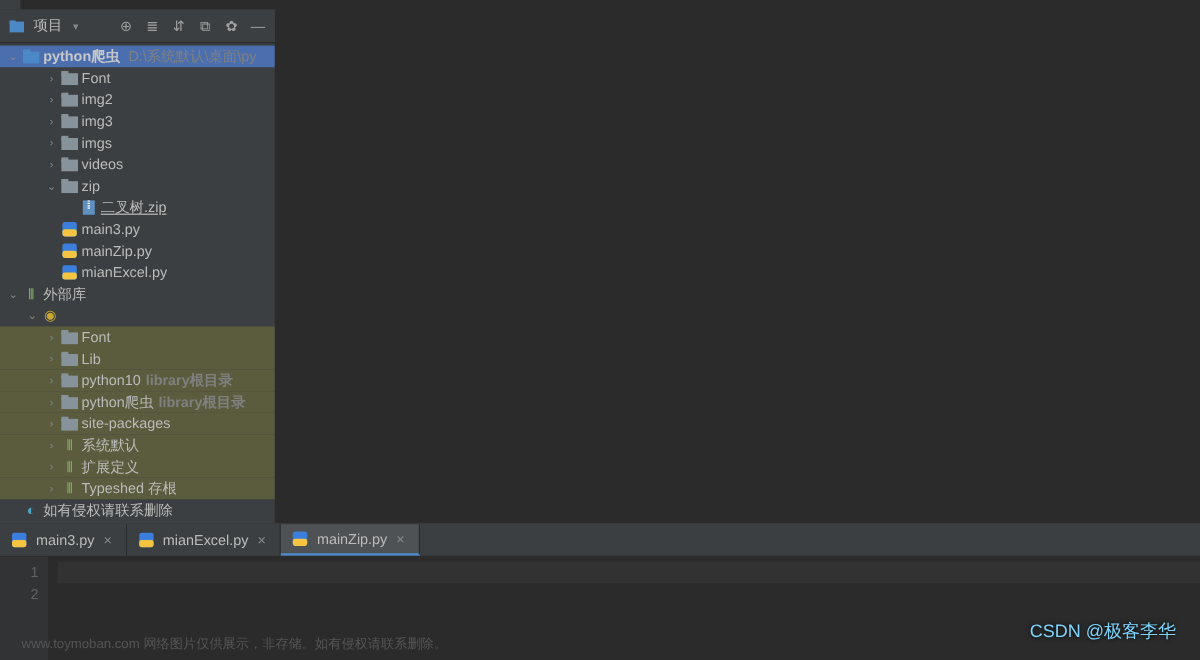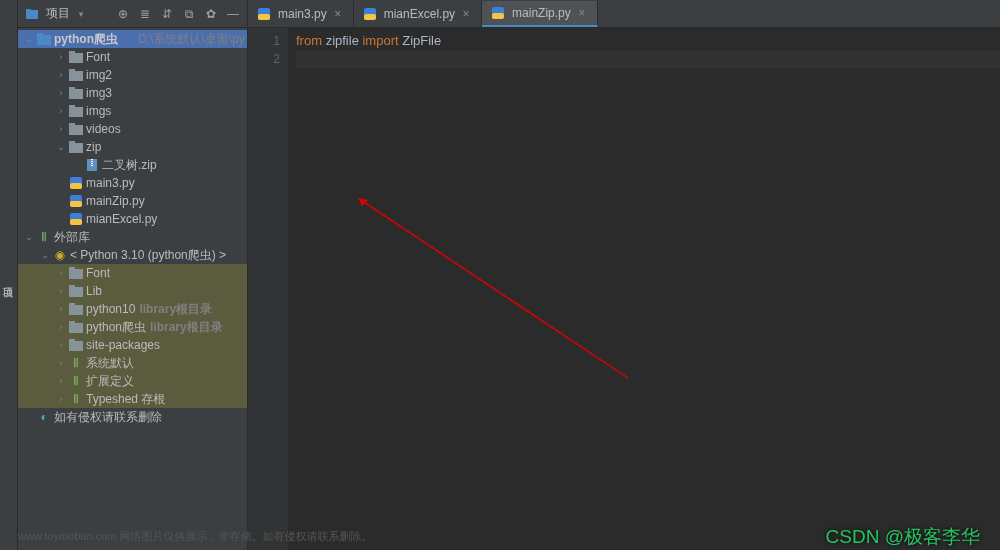--- a/index.html
+++ b/index.html
@@ -1,49 +1,49 @@
 <!DOCTYPE html>
 <html><head>
   <meta charset="utf-8">
   <style>
     * { margin: 0; padding: 0; box-sizing: border-box; font-family: "Microsoft YaHei", sans-serif; }
     body { background: #2b2b2b; color: #bbbbbb; font-size: 12px; width: 1000px; height: 550px; overflow: hidden; position: relative; }
-    .container { display: flex; height: 100%; }
+    .container { display: flex; height: 100%; flex-direction: column; }
     .left-gutter { width: 18px; background: #3c3f41; border-right: 1px solid #2b2b2b; writing-mode: vertical-lr; text-align: center; padding-top: 8px; font-size: 11px; color: #bbbbbb; }
     .sidebar { width: 230px; background: #3c3f41; display: flex; flex-direction: column; border-right: 1px solid #2b2b2b; }
     .toolbar { height: 28px; background: #3c3f41; display: flex; align-items: center; padding: 0 6px; border-bottom: 1px solid #2b2b2b; gap: 8px; }
     .toolbar-title { display: flex; align-items: center; gap: 4px; font-size: 12px; color: #bbbbbb; }
     .toolbar-icons { display: flex; gap: 6px; margin-left: auto; }
     .toolbar-icon { width: 16px; height: 16px; display: flex; align-items: center; justify-content: center; color: #a0a0a0; cursor: pointer; }
     .tree { flex: 1; overflow-y: auto; padding: 2px 0; }
     .tree-row { display: flex; align-items: center; height: 18px; font-size: 12px; color: #bbbbbb; cursor: pointer; white-space: nowrap; }
     .tree-row.selected { background: #4b6eaf; color: #fff; }
     .tree-row.highlighted { background: #5b5b3e; }
     .chevron { width: 14px; display: inline-flex; justify-content: center; font-size: 9px; color: #888; }
     .icon { width: 16px; display: inline-flex; justify-content: center; margin-right: 2px; }
     .folder { color: #87939a; }
     .lib-icon { color: #88bb66; }
     .scratch-icon { color: #4fa7c2; }
     .pyenv-icon { color: #c8a831; }
     .root-name { font-weight: bold; color: #c8c8c8; }
-    .root-path { color: #808080; margin-left: 20px; }
+    .root-path { color: #808080; margin-left: 7px; }
     .muted-suffix { color: #808080; margin-left: 4px; font-weight: bold; }
     .editor-area { flex: 1; display: flex; flex-direction: column; background: #2b2b2b; }
     .tab-bar { height: 28px; background: #3c3f41; display: flex; align-items: flex-end; border-bottom: 1px solid #2b2b2b; }
     .tab { height: 26px; padding: 0 8px; display: flex; align-items: center; gap: 4px; font-size: 12px; color: #bbbbbb; background: #3c3f41; border-right: 1px solid #2b2b2b; cursor: pointer; }
     .tab.active { background: #4e5254; border-bottom: 2px solid #4a88c7; }
     .tab-close { width: 14px; color: #888; text-align: center; }
     .editor-body { flex: 1; display: flex; background: #2b2b2b; position: relative; }
     .gutter { width: 40px; background: #313335; color: #606366; text-align: right; padding: 4px 8px 0 0; font-family: Consolas, monospace; font-size: 12px; line-height: 18px; }
     .code { flex: 1; padding: 4px 0 0 8px; font-family: Consolas, monospace; font-size: 13px; line-height: 18px; white-space: pre; }
     .kw { color: #cc7832; }
     .txt { color: #a9b7c6; }
     .cursor-line { background: #323232; }
     .annotation-arrow { position: absolute; top: 170px; left: 110px; pointer-events: none; }
-    .watermark { position: absolute; right: 20px; bottom: 0; color: #22c55e; font-size: 19px; text-shadow: 0 0 4px #000; }
+    .watermark { position: absolute; right: 20px; bottom: 14px; color: #7dd3fc; font-size: 15px; text-shadow: 0 0 4px #000; }
     .footer-wm { position: absolute; left: 18px; bottom: 6px; color: #555; font-size: 11px; text-align: right; }
     .folder svg, .py-icon svg, .zip-icon svg { display: block; }
   </style>
 </head>
 <body>
 
 <div class="container">
   <div class="left-gutter">项目</div>
   <div class="sidebar">
     <div class="toolbar">
@@ -132,21 +132,21 @@
           <div class="tree-row" style="padding-left: 36px;">
             <span class="chevron">⌄</span>
             <span class="icon">
               <svg width="14" height="12" viewBox="0 0 14 12">
                 <rect x="0" y="2" width="14" height="10" fill="#87939a"></rect>
                 <rect x="0" y="0" width="6" height="4" fill="#87939a"></rect>
               </svg>
             </span>
             <span>zip</span>
           </div>
-          <div class="tree-row" style="padding-left: 52px;">
+          <div class="tree-row" style="padding-left: 52px; text-decoration: underline;">
             <span class="chevron"></span>
             <span class="icon">
               <svg width="14" height="14" viewBox="0 0 14 14">
                 <rect x="2" y="1" width="10" height="12" fill="#6090c0"></rect>
                 <line x1="7" y1="1" x2="7" y2="9" stroke="#fff" stroke-width="2" stroke-dasharray="1 1"></line>
               </svg>
             </span>
             <span>二叉树.zip</span>
           </div>
           <div class="tree-row" style="padding-left: 36px;">
@@ -181,21 +181,20 @@
           </div>
         </div>
       <div class="tree-row" style="padding-left:4px;">
         <span class="chevron">⌄</span>
         <span class="icon lib-icon">⦀</span>
         <span>外部库</span>
       </div>
       <div class="tree-row" style="padding-left:20px;">
         <span class="chevron">⌄</span>
         <span class="icon pyenv-icon">◉</span>
-        <span>&lt; Python 3.10 (python爬虫) &gt;</span>
       </div>
       <div id="env-items">
           <div class="tree-row highlighted" style="padding-left: 36px;">
             <span class="chevron">›</span>
             <span class="icon">
               <svg width="14" height="12" viewBox="0 0 14 12">
                 <rect x="0" y="2" width="14" height="10" fill="#87939a"></rect>
                 <rect x="0" y="0" width="6" height="4" fill="#87939a"></rect>
               </svg>
             </span>
@@ -303,21 +302,21 @@
           </span>
           <span>mainZip.py</span>
           <span class="tab-close">×</span>
         </div>
       </div>
     <div class="editor-body">
       <div class="gutter" id="gutter">
           <div>1</div>
           <div>2</div>
         </div>
-      <div class="code" id="code"><div><span class="kw">from </span><span class="txt">zipfile </span><span class="kw">import </span><span class="txt">ZipFile</span></div><div class="cursor-line">&nbsp;</div></div>
+      <div class="code" id="code"><div class="cursor-line">&nbsp;</div></div>
       <svg class="annotation-arrow" width="300" height="200">
         <line x1="0" y1="0" x2="270" y2="180" stroke="#d00" stroke-width="1.5"></line>
         <polygon points="0,0 10,2 4,8" fill="#d00"></polygon>
       </svg>
     </div>
   </div>
 </div>
 <div class="watermark">CSDN @极客李华</div>
 <div class="footer-wm">www.toymoban.com 网络图片仅供展示，非存储。如有侵权请联系删除。</div>
 

